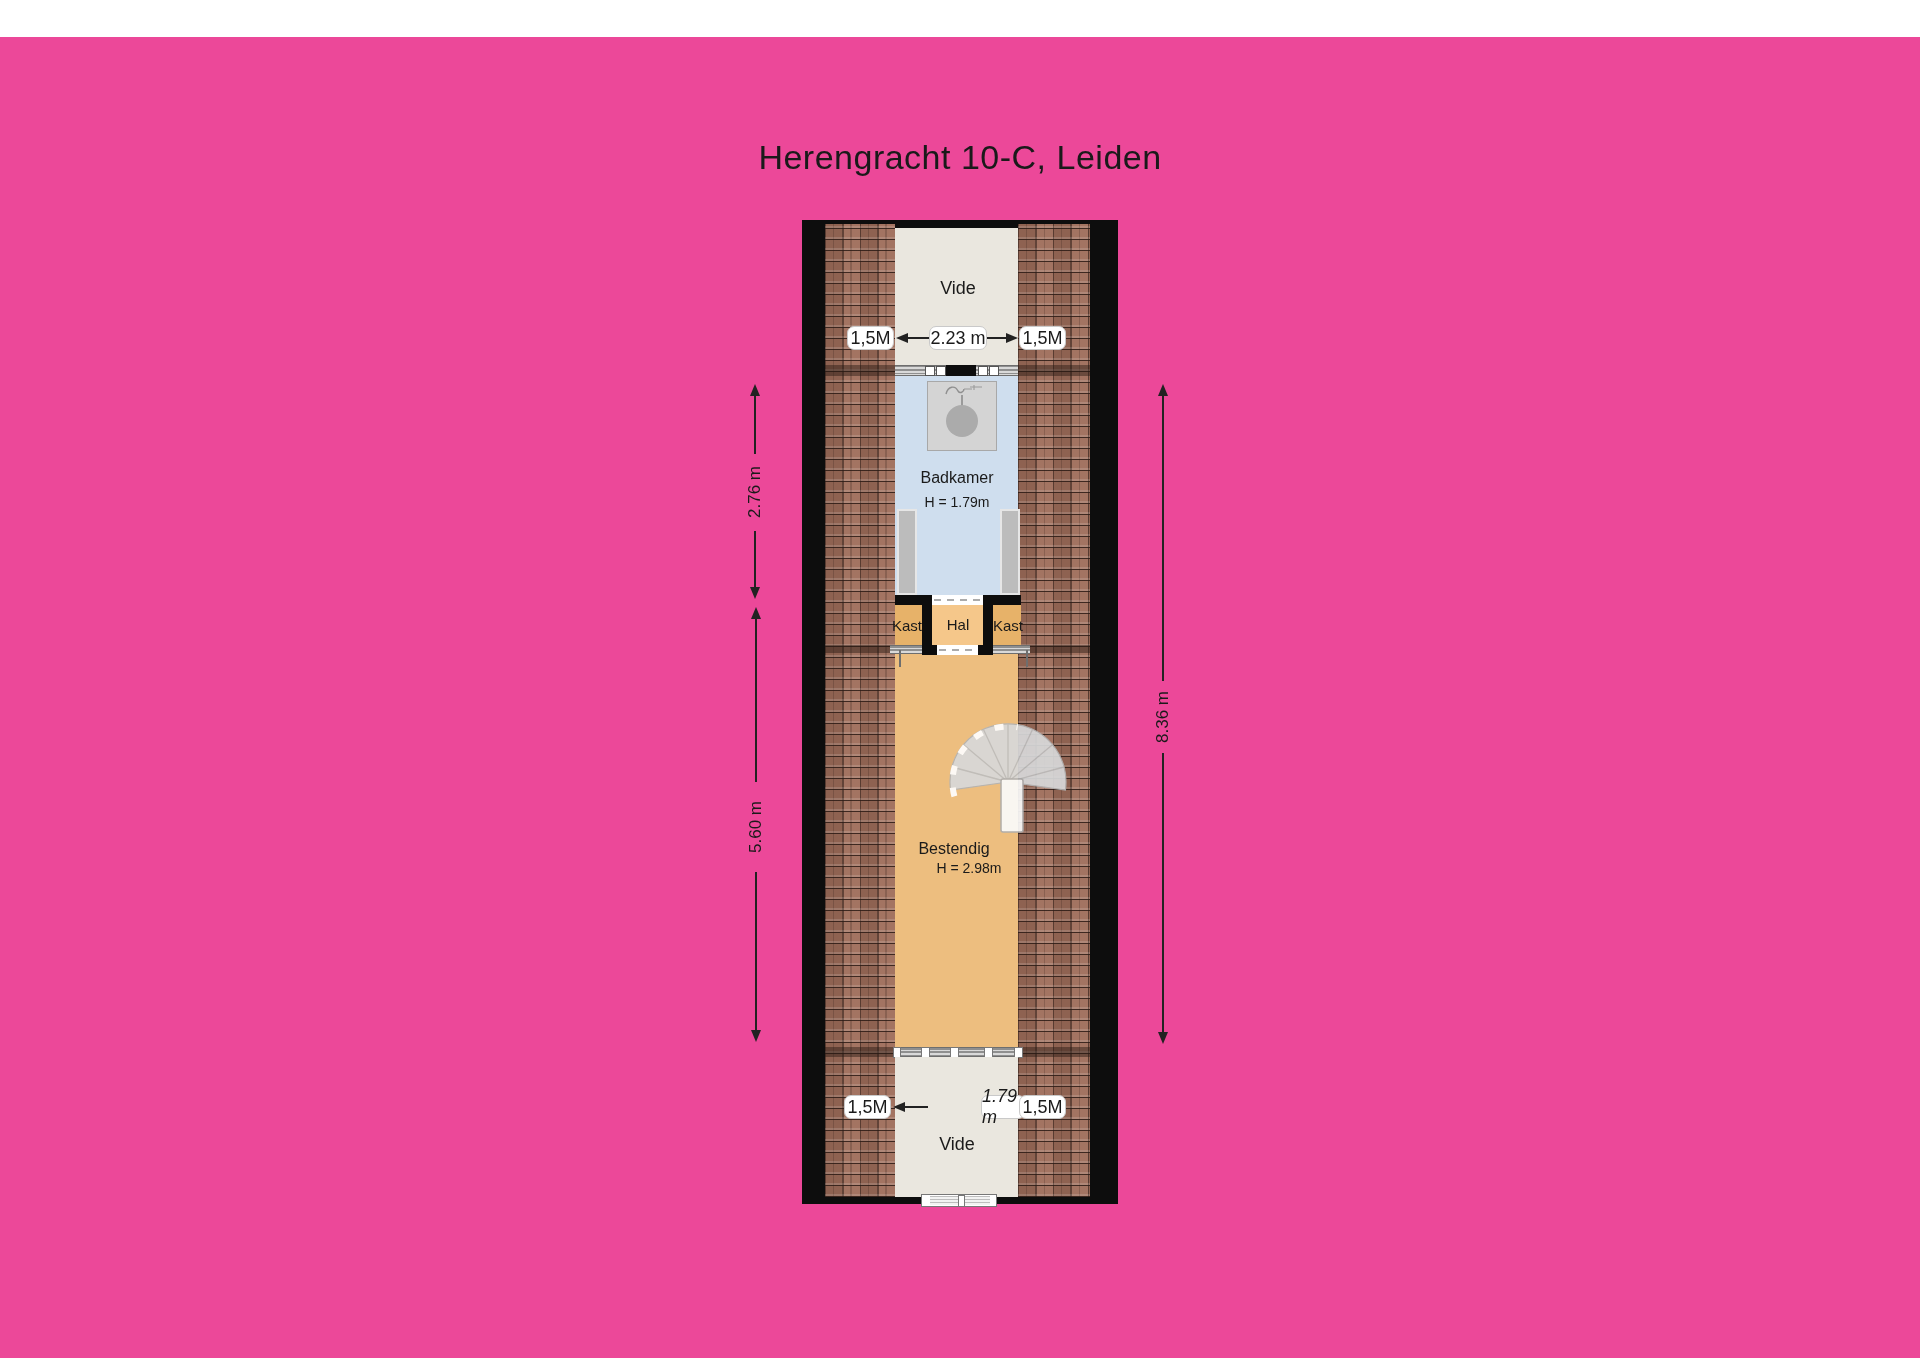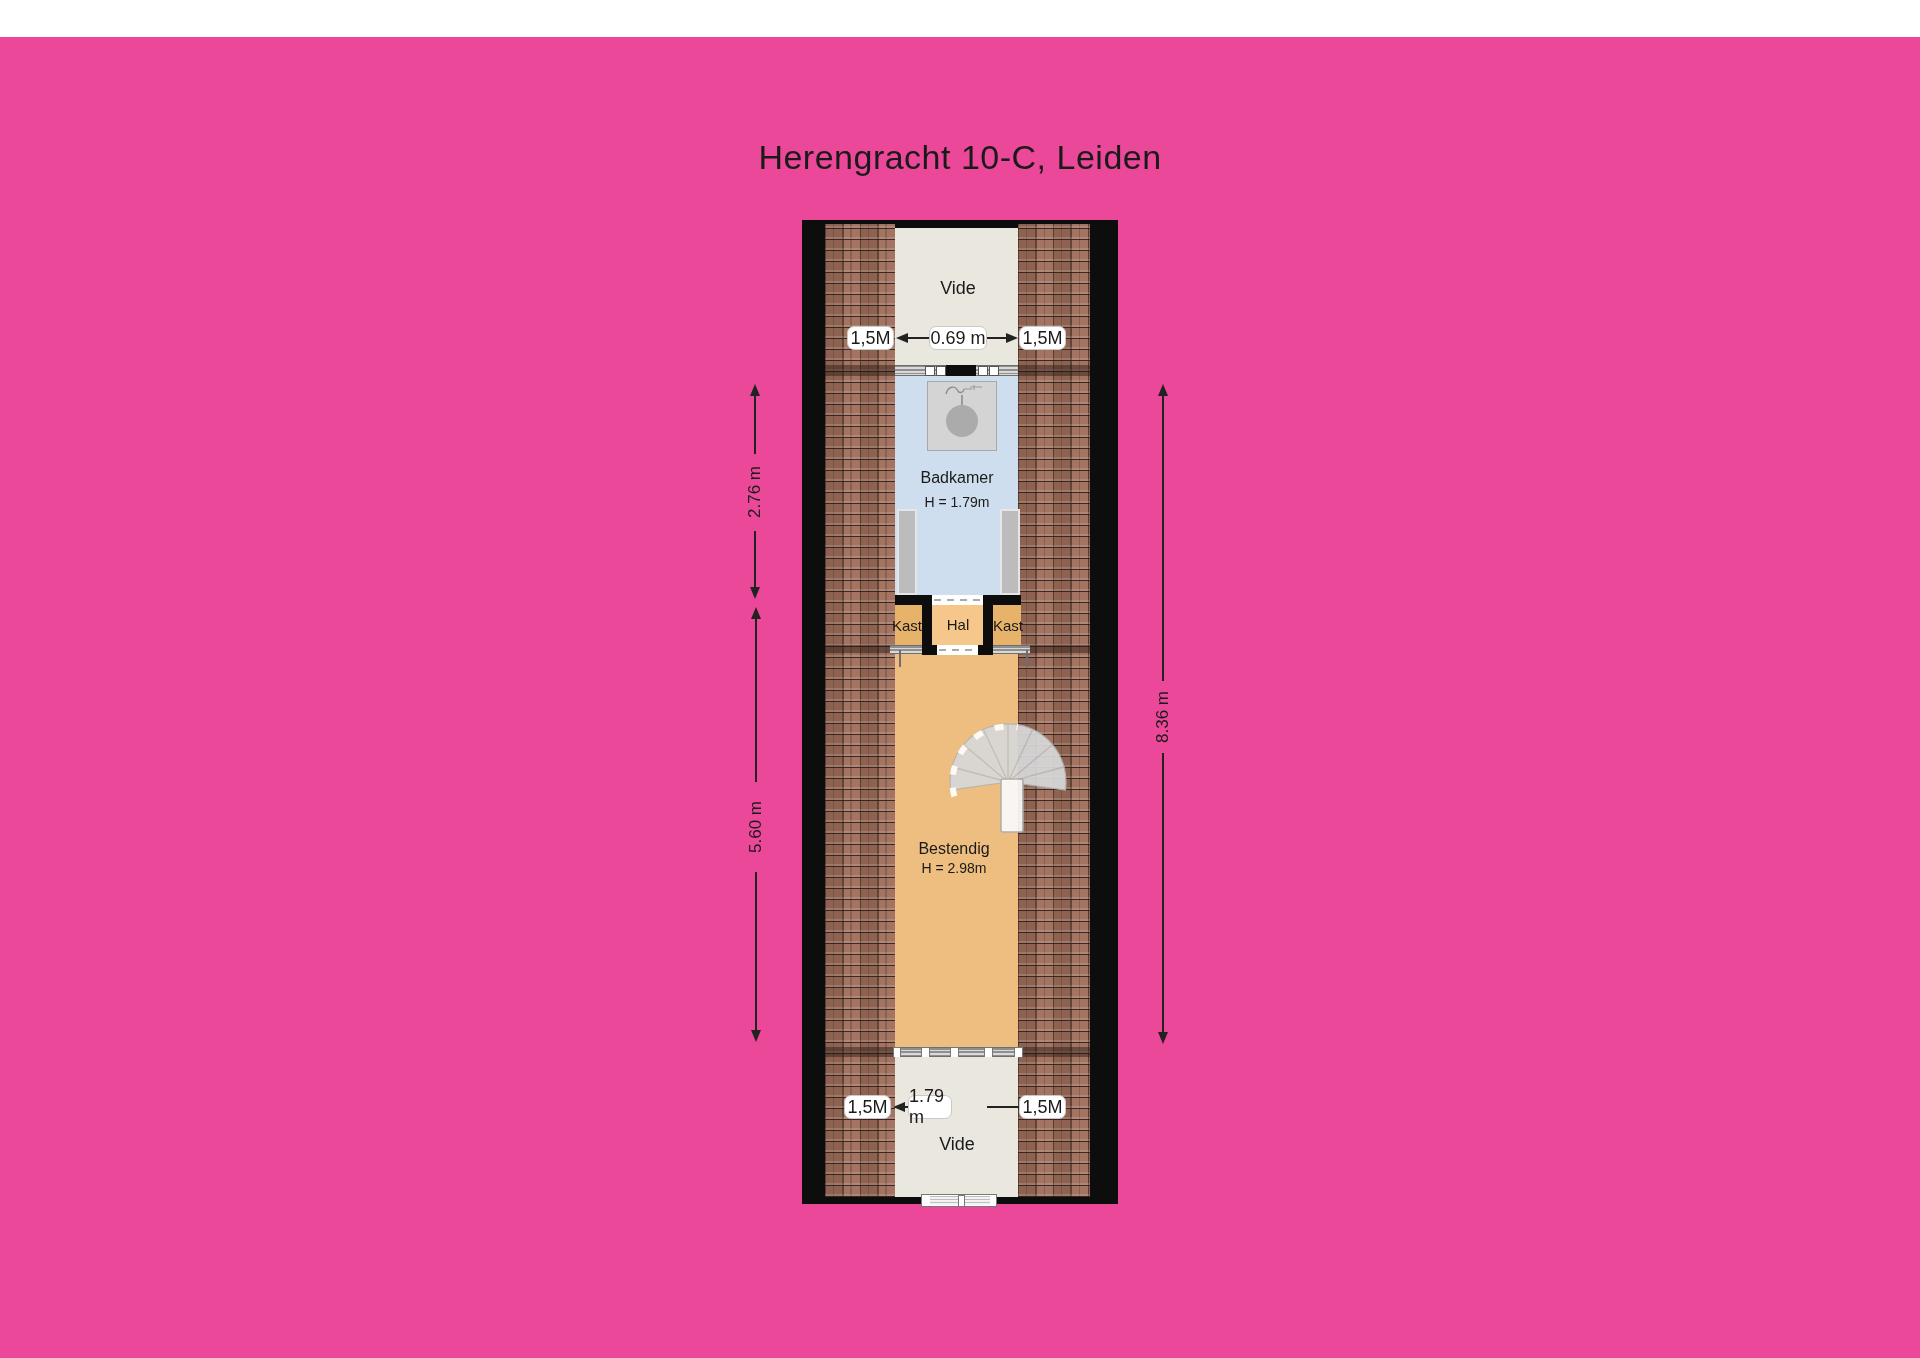--- a/index.html
+++ b/index.html
@@ -111,21 +111,21 @@
           <line x1="66" y1="82" x2="90.5" y2="29.4"></line>
           <line x1="66" y1="82" x2="110.4" y2="44.7"></line>
           <line x1="66" y1="82" x2="122" y2="67"></line>
         </g>
         <path d="M12.4 96.4 A55.5 55.5 0 0 1 75.6 27.3" fill="none" stroke="#ffffff" stroke-width="6" stroke-dasharray="9 13"></path>
         <rect x="59" y="79" width="22" height="53" rx="2" fill="#fbfbfb" stroke="#adadad" stroke-width="1.5"></rect>
       </g>
     </svg>
 
     <div class="room-label" style="left:152px;top:629px;font-size:16px;">Bestendig</div>
-    <div class="room-label" style="left:152px;top:648px;font-size:14px;">H = 2.98m</div>
+    <div class="room-label" style="left:167px;top:648px;font-size:14px;">H = 2.98m</div>
 
     <div class="abs strip" style="left:91px;top:827px;width:128px;height:10px;box-sizing:border-box;"></div>
     <div class="abs post" style="left:91px;top:827px;width:6px;height:9px;"></div>
     <div class="abs post" style="left:119px;top:827px;width:7px;height:9px;"></div>
     <div class="abs post" style="left:148px;top:827px;width:7px;height:9px;"></div>
     <div class="abs post" style="left:182px;top:827px;width:7px;height:9px;"></div>
     <div class="abs post" style="left:212px;top:827px;width:7px;height:9px;"></div>
 
     <div class="abs" style="left:93px;top:837px;width:123px;height:140px;background:var(--vide,#eae7df);"></div>
     <div class="room-label" style="left:155px;top:924px;font-size:18px;">Vide</div>
@@ -135,34 +135,34 @@
     <div class="abs" style="left:162px;top:976px;width:26px;height:9px;background:repeating-linear-gradient(180deg,#bdbdbd 0 1.3px,#f2f2f2 1.3px 3px);"></div>
     <div class="abs post" style="left:156px;top:975px;width:5px;height:10px;"></div>
   </div>
 
   <div class="abs pill" style="left:847px;top:289px;width:47px;height:24px;">
     <span>1,5M</span>
     </div>
   <div class="abs arr-left" style="left:896px;top:296px;"></div>
   <div class="abs dline-h" style="left:906px;top:300px;width:24px;"></div>
   <div class="abs pill" style="left:929px;top:289px;width:58px;height:24px;">
-    <span>0.69 m</span>
+    <span>2.23 m</span>
     </div>
   <div class="abs dline-h" style="left:986px;top:300px;width:22px;"></div>
   <div class="abs arr-right" style="left:1006px;top:296px;"></div>
   <div class="abs pill" style="left:1019px;top:289px;width:47px;height:24px;">
     <span>1,5M</span>
     </div>
 
   <div class="abs pill" style="left:844px;top:1058px;width:47px;height:24px;">
     <span>1,5M</span>
     </div>
   <div class="abs arr-left" style="left:893px;top:1065px;"></div>
   <div class="abs dline-h" style="left:903px;top:1069px;width:25px;"></div>
-  <div class="abs pill" style="left:908px;top:1058px;width:44px;height:24px;">
+  <div class="abs pill" style="left:981px;top:1058px;width:44px;height:24px;font-style:italic;">
     <span>1.79 m</span>
     </div>
   <div class="abs dline-h" style="left:987px;top:1069px;width:32px;"></div>
   <div class="abs pill" style="left:1019px;top:1058px;width:47px;height:24px;">
     <span>1,5M</span>
     </div>
 
   <div class="abs arr-up" style="left:750px;top:347px;"></div>
   <div class="abs dline-v" style="left:754px;top:357px;height:60px;"></div>
   <div class="abs vtext" style="left:755px;top:455px;">2.76 m</div>

